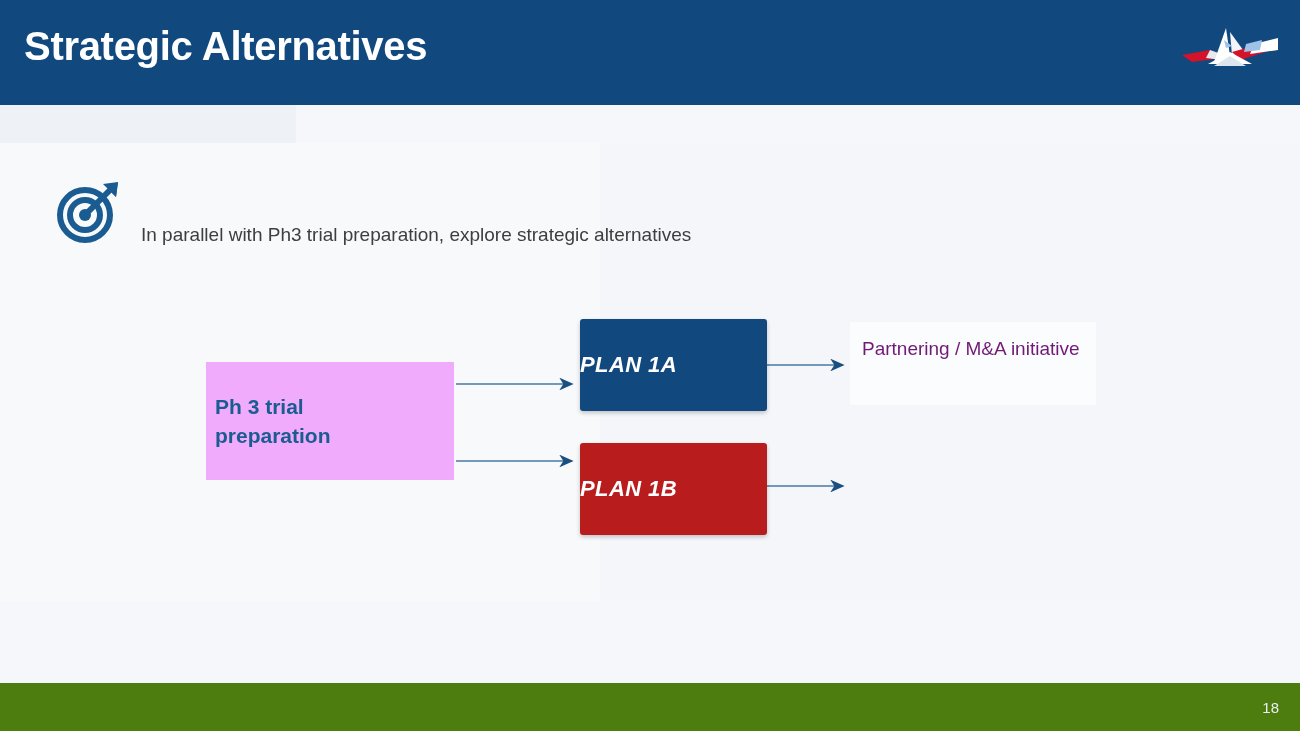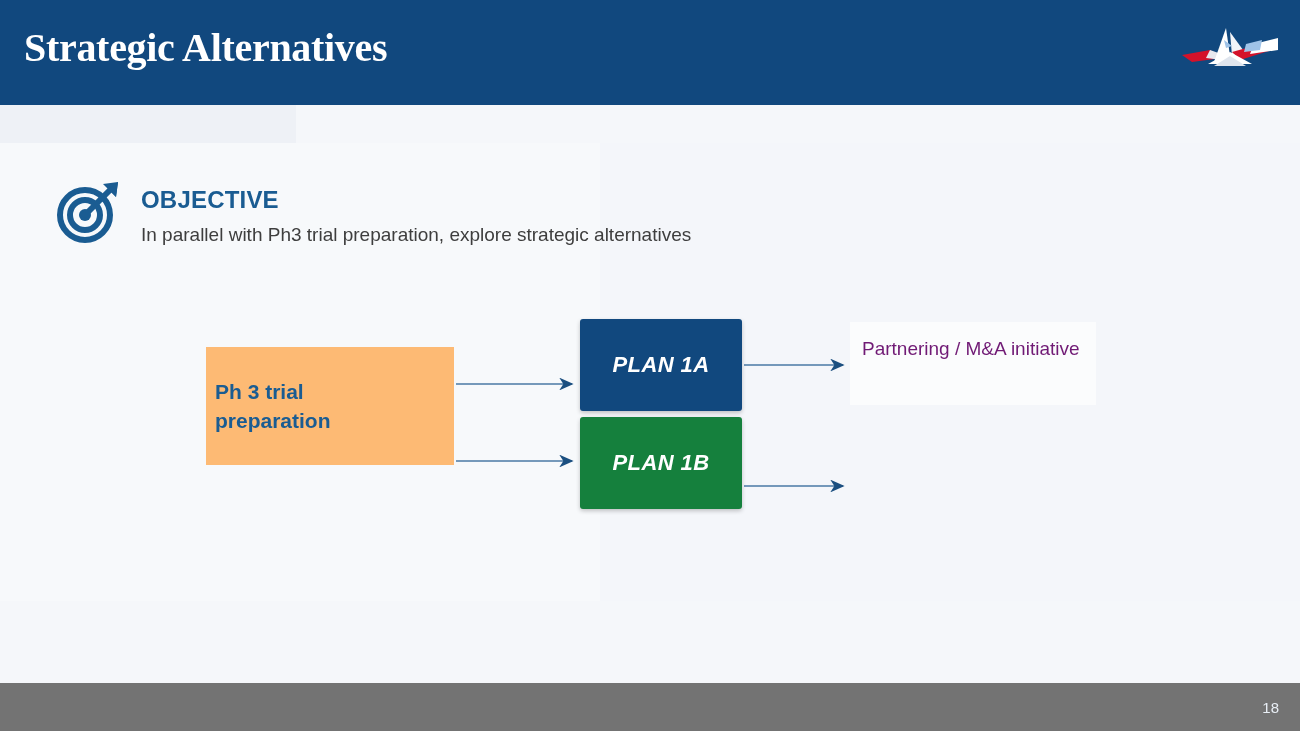--- a/index.html
+++ b/index.html
@@ -68,21 +68,20 @@
   }
   .header-title {
     position: absolute;
     left: 24px;
     top: 24px;
     font-size: 40px;
     font-weight: bold;
     color: #ffffff;
     letter-spacing: -0.3px;
     white-space: nowrap;
-    font-family: Liberation Serif, serif;
   }
   .header-logo {
     position: absolute;
     right: 20px;
     top: 22px;
     width: 100px;
     height: 60px;
   }
 
   
@@ -119,54 +118,53 @@
     top: 0;
     width: 1300px;
     height: 731px;
     pointer-events: none;
   }
   .diagram > * { pointer-events: auto; }
 
   .box-source {
     position: absolute;
     left: 206px;
-    top: 347px;
+    top: 362px;
     width: 248px;
     height: 118px;
-    background: #fdba74;
+    background: #f0abfc;
     box-sizing: border-box;
     padding: 30px 0 0 9px;
   }
   .box-source-label {
     font-size: 21px;
     font-weight: bold;
     color: #1a5c92;
     line-height: 29px;
     width: 140px;
   }
 
   .box-plan {
     position: absolute;
-    width: 162px;
+    width: 187px;
     height: 92px;
     border-radius: 3px;
     display: flex;
     align-items: center;
-    justify-content: center;
     box-shadow: 0 2px 4px rgba(0,0,0,0.22);
   }
   .box-plan-a {
     left: 580px;
     top: 319px;
     background: #11487e;
   }
   .box-plan-b {
     left: 580px;
-    top: 417px;
-    background: #15803d;
+    top: 443px;
+    background: #b91c1c;
   }
   .box-plan-label {
     font-size: 22px;
     font-weight: bold;
     font-style: italic;
     color: #ffffff;
     letter-spacing: 0.4px;
   }
 
   .box-outcome {
@@ -190,21 +188,21 @@
     line-height: 26px;
   }
 
   
   .footer {
     position: absolute;
     left: 0;
     top: 683px;
     width: 1300px;
     height: 48px;
-    background: #737373;
+    background: #4d7c0f;
   }
   .footer-page {
     position: absolute;
     right: 21px;
     top: 16px;
     font-size: 15px;
     color: #e8eef5;
   }
 </style>
 </head>
@@ -241,21 +239,20 @@
       <g fill="none" stroke="#1a5c92">
         <circle cx="29" cy="35" r="25" stroke-width="6"></circle>
         <circle cx="29" cy="35" r="15" stroke-width="6"></circle>
       </g>
       <circle cx="29" cy="35" r="6" fill="#1a5c92"></circle>
       <path d="M29 35 L57 7" stroke="#1a5c92" stroke-width="6" stroke-linecap="round"></path>
       <path d="M47 4 L62 2 L60 17 L54 11 Z" fill="#1a5c92"></path>
       <path d="M62 2 L60 17 L52 9 Z" fill="#1a5c92"></path>
     </svg>
   </div>
-  <div class="objective-title">OBJECTIVE</div>
   <div class="objective-sub">In parallel with Ph3 trial preparation, explore strategic alternatives</div>
 
   <div class="diagram">
 
     <svg class="diagram" width="1300" height="731" viewBox="0 0 1300 731" style="position:absolute;left:0;top:0;">
       <defs>
         <marker id="arrowhead" markerWidth="9" markerHeight="8" refX="8" refY="4" orient="auto" markerUnits="strokeWidth">
           <path d="M0,0 L9,4 L0,8 L2.6,4 Z" fill="#1b4f80"></path>
         </marker>
       </defs>

